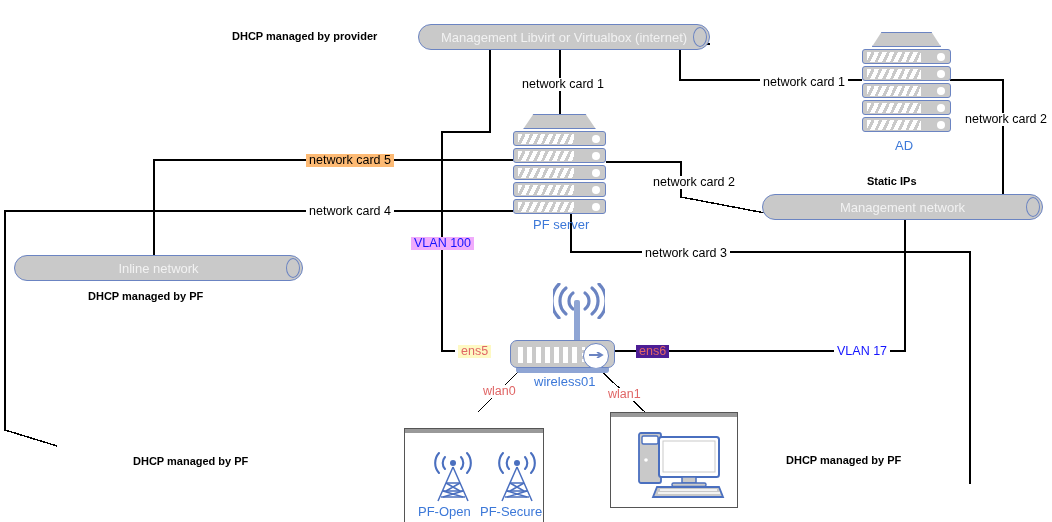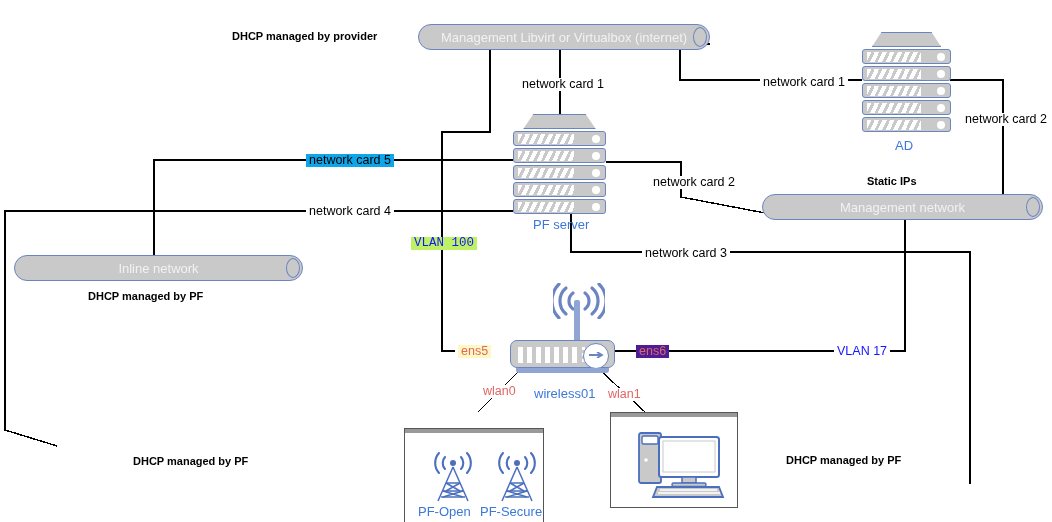--- a/index.html
+++ b/index.html
@@ -184,21 +184,21 @@
       <div class="rdots"></div>
       <div class="rdots2"></div>
       <div class="rsep"></div>
       <div class="rcirc"></div>
       <svg class="rarrow" viewBox="0 0 16 6">
         <path d="M0 3 L12 3 M8 0 L13 3 L8 6" stroke="#6b84c2" stroke-width="1.8" fill="none"></path>
       </svg>
     </div>
     <div class="rfoot"></div>
   </div>
-  <div class="lbl lbl-blue" style="left:534px;top:375px;margin-top:12px;">wireless01</div>
+  <div class="lbl lbl-blue" style="left:534px;top:375px;">wireless01</div>
 
   <div class="cbox" style="left:404px;top:428px;width:140px;height:96px;">
     <div class="topbar"></div>
 
     <svg style="position:absolute;left:20px;top:16px;width:56px;height:58px;" viewBox="0 0 56 58">
       <g stroke="#4a6fbf" fill="none" stroke-width="2.1" stroke-linecap="round">
         <path d="M20 12 A 9 9 0 0 0 20 24"></path>
         <path d="M36 12 A 9 9 0 0 1 36 24"></path>
         <path d="M14 8 A 15 15 0 0 0 14 28"></path>
         <path d="M42 8 A 15 15 0 0 1 42 28"></path>
@@ -248,23 +248,23 @@
       </g>
     </svg>
   </div>
 
   <div class="lbl lbl-black" style="left:519px;top:78px;background:#fff;padding:0 3px;">network card 1</div>
   <div class="lbl lbl-black" style="left:760px;top:76px;background:#fff;padding:0 3px;">network card 1</div>
   <div class="lbl lbl-black" style="left:962px;top:113px;background:#fff;padding:0 3px;">network card 2</div>
   <div class="lbl lbl-black" style="left:650px;top:176px;background:#fff;padding:0 3px;">network card 2</div>
   <div class="lbl lbl-black" style="left:642px;top:247px;background:#fff;padding:0 3px;">network card 3</div>
   <div class="lbl lbl-black" style="left:306px;top:205px;background:#fff;padding:0 3px;">network card 4</div>
-  <div class="lbl lbl-black" style="left:306px;top:154px;background:#0ea5e9;padding:0 3px;">network card 5</div>
-
-  <div class="lbl lbl-vlan" style="left:411px;top:237px;background:#bef264;padding:0 3px;font-family:Liberation Mono, monospace;">VLAN 100</div>
+  <div class="lbl lbl-black" style="left:306px;top:154px;background:#fdba74;padding:0 3px;">network card 5</div>
+
+  <div class="lbl lbl-vlan" style="left:411px;top:237px;background:#f0abfc;padding:0 3px;">VLAN 100</div>
   <div class="lbl lbl-vlan" style="left:834px;top:345px;background:#fff;padding:0 3px;">VLAN 17</div>
 
   <div class="lbl lbl-red" style="left:458px;top:345px;background:#fef9c3;padding:0 3px;">ens5</div>
   <div class="lbl lbl-red" style="left:636px;top:345px;background:#4c1d95;padding:0 3px;">ens6</div>
   <div class="lbl lbl-red" style="left:481px;top:385px;background:#fff;padding:0 2px;">wlan0</div>
   <div class="lbl lbl-red" style="left:606px;top:388px;background:#fff;padding:0 2px;">wlan1</div>
 
 </div>
 
 </body></html>

